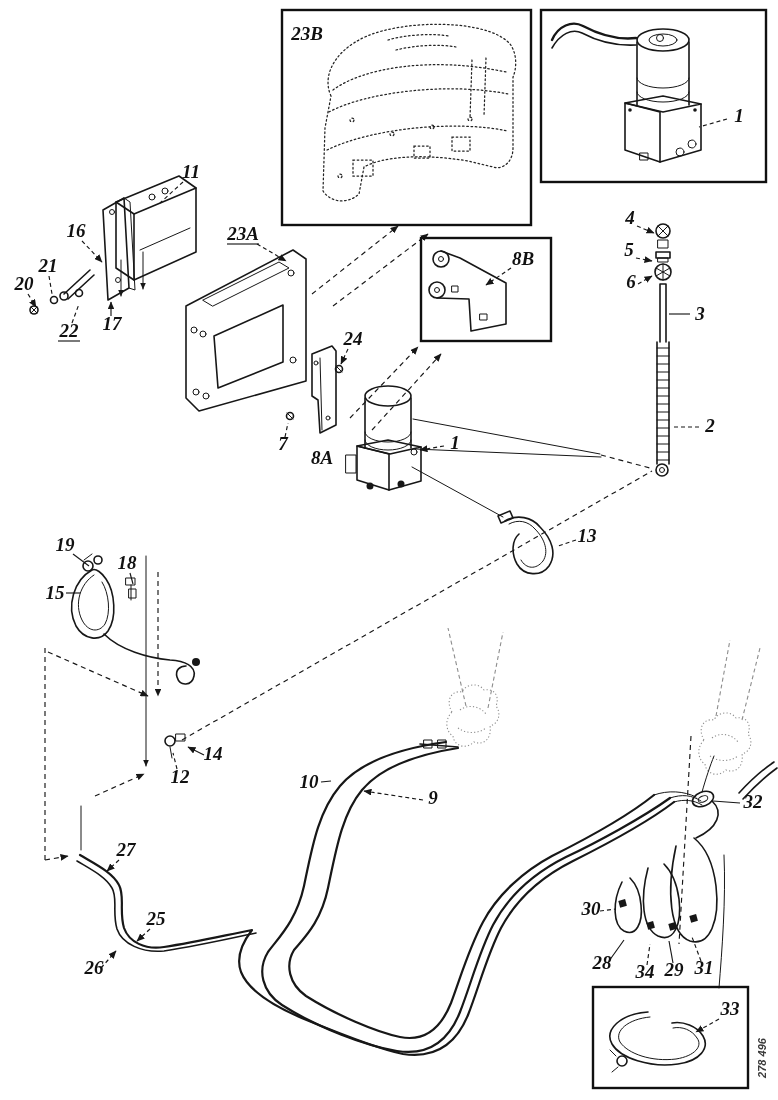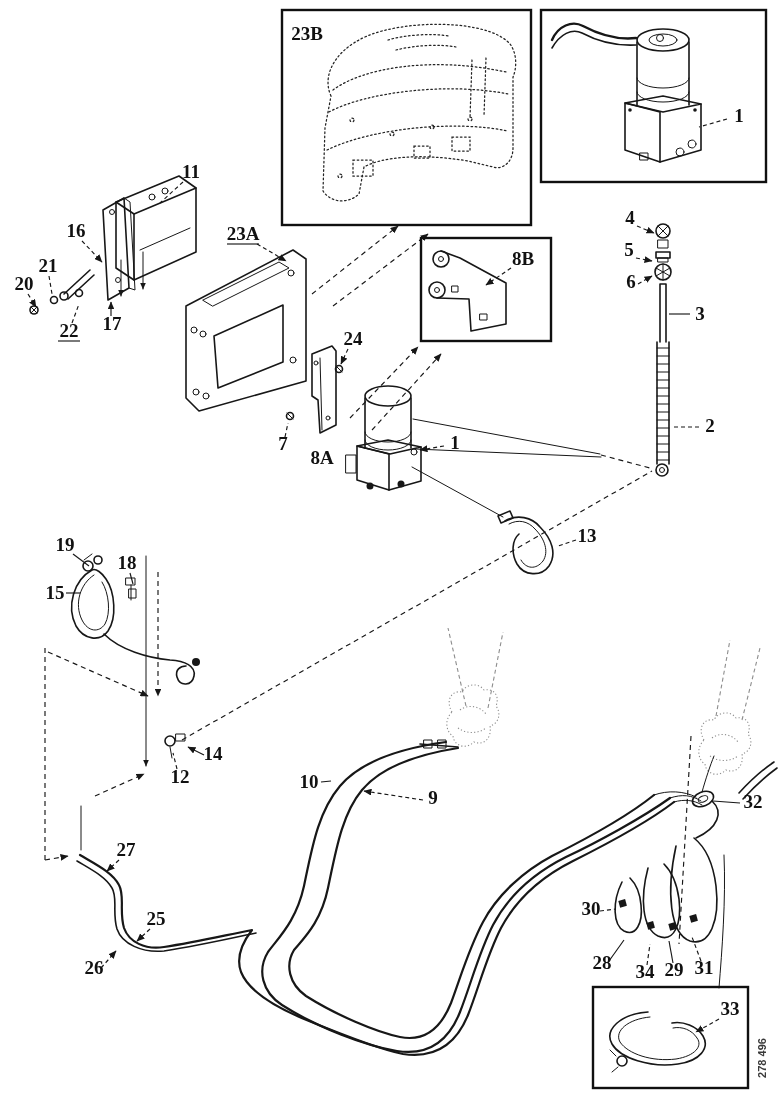--- a/index.html
+++ b/index.html
@@ -1,17 +1,17 @@
 <!DOCTYPE html>
 <html><head>
 <meta charset="utf-8">
 <style>
   html,body{margin:0;padding:0;background:#ffffff;}
   .page{position:relative;width:778px;height:1100px;background:#ffffff;overflow:hidden;
-        font-family:"Liberation Sans", sans-serif;}
+        font-family:"Liberation Sans", sans-serif;font-style:italic;}
   svg{position:absolute;left:0;top:0;}
   .ln{stroke:#171717;fill:none;stroke-width:1.6;stroke-linecap:round;stroke-linejoin:round;}
   .thin{stroke-width:1;}
   .thick{stroke-width:2.2;}
   .dbl{stroke-width:2.4;}
   .dot{stroke:#242424;fill:none;stroke-width:1.25;stroke-dasharray:1.6,2.6;stroke-linecap:round;}
   .dash{stroke:#171717;fill:none;stroke-width:1.15;stroke-dasharray:5,4;}
   .blk{fill:#171717;stroke:none;}
   .box{fill:none;stroke:#101010;stroke-width:2.4;}
   .ghost{stroke:#8d8d8d;fill:none;stroke-width:1.1;}

